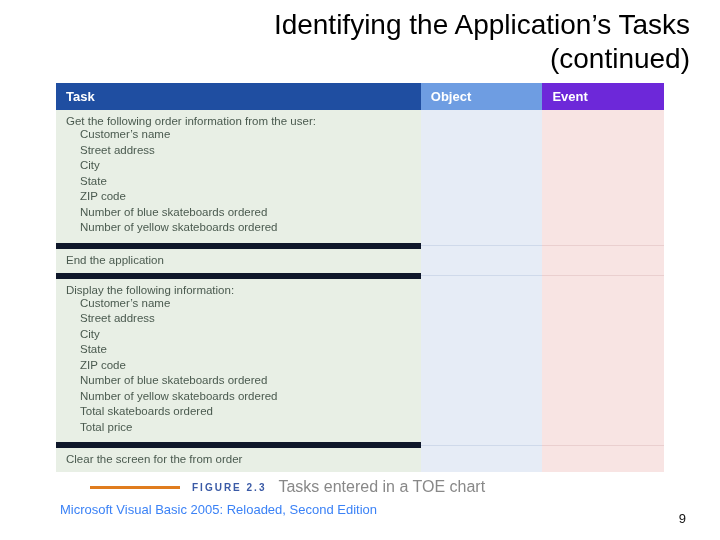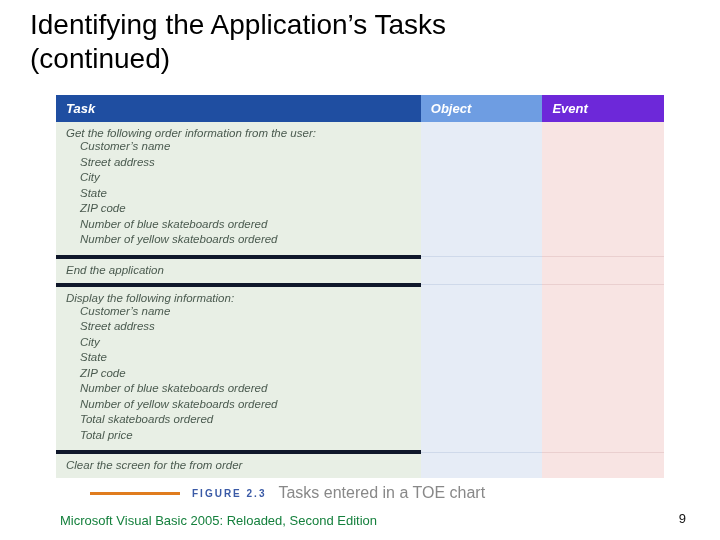--- a/index.html
+++ b/index.html
@@ -1,53 +1,53 @@
 <!DOCTYPE html>
 <html><head>
 <meta charset="utf-8">
 <style>
   * { box-sizing: border-box; margin: 0; padding: 0; }
   html, body { width: 720px; height: 540px; background: #fff; font-family: Arial, Helvetica, sans-serif; }
   .slide { position: relative; width: 720px; height: 540px; padding-top: 8px; }
   .title {
-    font-size: 28px; font-weight: 400; text-align: left; line-height: 1.2;
-    padding: 0 30px 20px;
+    font-size: 28px; font-weight: 400; text-align: right; line-height: 1.2;
+    padding: 0 30px 8px;
   }
   .figure-wrap { margin: 0 56px; }
-  .toe { width: 100%; border-collapse: collapse; font-family: "Segoe UI", Arial, sans-serif; font-style: italic; }
+  .toe { width: 100%; border-collapse: collapse; font-family: "Segoe UI", Arial, sans-serif; }
   .toe th {
     color: #fff; font-weight: 600; font-size: 13px; text-align: left;
     padding: 6px 10px;
   }
   .toe th.task  { background: #1f4ea1; width: 60%; }
   .toe th.object{ background: #6e9de2; width: 20%; }
   .toe th.event { background: #6d28d9; width: 20%; }
   .toe td {
     vertical-align: top; font-size: 11.5px; color: #4a5a4f; padding: 5px 10px 7px;
     font-family: "Segoe UI", Verdana, sans-serif;
   }
-  .toe td.task   { background: #e8efe5; border-bottom: 4px solid #0f172a; }
+  .toe td.task   { background: #e8efe5; border-bottom: 6px solid #0f172a; }
   .toe td.object { background: #e6ecf6; border-bottom: 1px solid #cfd9ea; }
   .toe td.event  { background: #f8e4e3; border-bottom: 1px solid #eacfcf; }
   .toe tbody tr:last-child td { border-bottom: none; }
   .task-block { }
   .task-lead { display: block; }
   .task-items { padding-left: 14px; }
   .task-items div { line-height: 1.35; }
   .caption-row {
     margin: 6px 56px 0 56px; display: flex; align-items: center; gap: 12px; text-align: right;
   }
   .cap-bar { width: 90px; height: 3px; background: #e07c1e; margin-left: 34px; }
   .cap-label {
     font-family: Verdana, Arial, sans-serif; font-size: 10px; letter-spacing: 2px;
     color: #3a5aa6; font-weight: 700;
   }
   .cap-text { font-size: 16px; color: #888; }
   .footer-left {
-    position: absolute; left: 60px; bottom: 12px; font-size: 13px; color: #15803d;
+    position: absolute; left: 60px; bottom: 23px; font-size: 13px; color: #3b82f6;
   }
   .footer-right {
     position: absolute; right: 34px; bottom: 14px; font-size: 13px; color: #111;
   }
 </style>
 </head>
 <body>
 
 <div class="slide">
 

